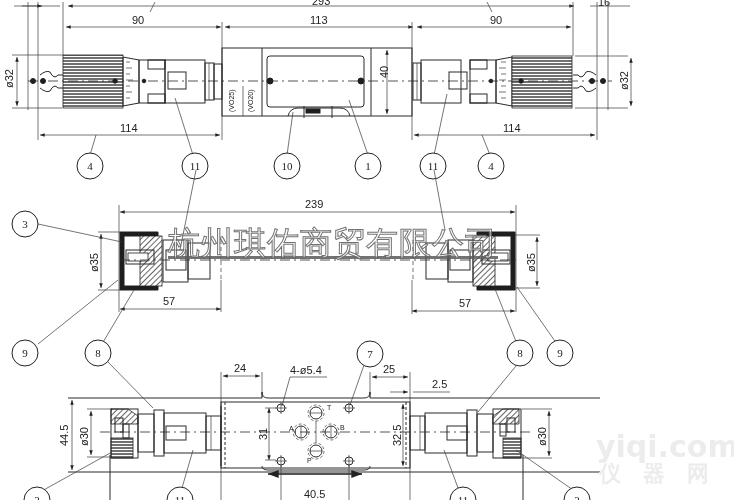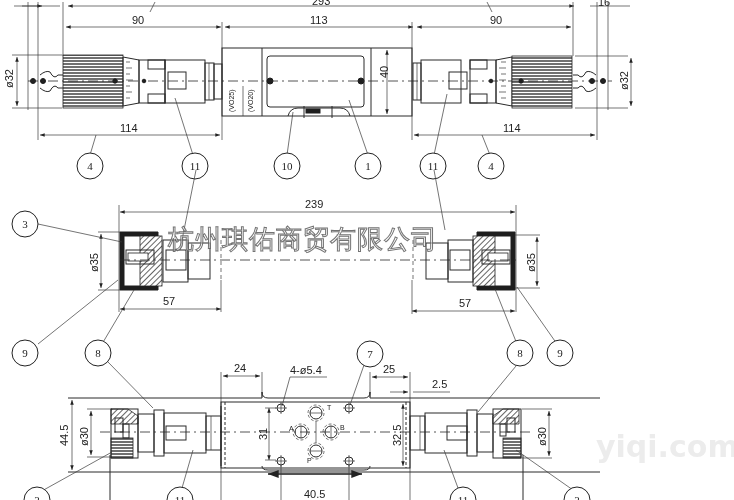--- a/index.html
+++ b/index.html
@@ -11,22 +11,22 @@
   .thick { stroke: #1a1a1a; stroke-width: 1.6; fill: none; }
   .center { stroke: #2a2a2a; stroke-width: 0.8; stroke-dasharray: 10 4 2 4; fill: none; }
   .fillk { fill: #1e1e1e; stroke: #1e1e1e; }
   .hatch { fill: url(#hatch); stroke: #222; stroke-width: 0.8; }
   .knurl { fill: url(#knurl); stroke: #222; stroke-width: 0.8; }
   .dimtxt { font-family: "Liberation Sans Narrow", "Liberation Sans", sans-serif; font-size: 11px; fill: #222; }
   .balloon circle { fill: #fff; stroke: #222; stroke-width: 1; }
   .balloon text { font-family: "Liberation Serif", serif; font-size: 11px; fill: #222; text-anchor: middle; }
   .smalltxt { font-family: "Liberation Sans", sans-serif; font-size: 7px; fill: #222; }
   .wm-cn { position: absolute; left: 168px; top: 222px; font-family: "DejaVu Sans", sans-serif;
-           font-size: 26px; letter-spacing: 1px; color: rgba(255,255,255,0.55);
-           -webkit-text-stroke: 1px rgba(90,90,90,0.85); white-space: nowrap; }
+           font-size: 32px; letter-spacing: 1px; color: rgba(255,255,255,0.55);
+           -webkit-text-stroke: 1px rgba(90,90,90,0.85); white-space: nowrap; text-decoration: underline; }
   .wm-site { position: absolute; left: 596px; top: 432px; width: 138px; text-align: center;
              font-family: "DejaVu Sans", sans-serif; font-weight: bold; color: #ececec; }
   .wm-site .t1 { font-size: 30px; line-height: 30px; }
   .wm-site .t2 { font-size: 22px; line-height: 24px; letter-spacing: 22px; }
 </style>
 </head>
 <body>
 
 <svg id="drawing" viewBox="0 0 734 500" xmlns="http://www.w3.org/2000/svg">
   <defs>
@@ -407,13 +407,14 @@
     <g class="balloon">
         <circle cx="577" cy="500" r="13"></circle>
         <text x="577" y="504">2</text>
       </g>
   </g>
 </svg>
 
 <div class="wm-cn">杭州琪佑商贸有限公司</div>
 <div class="wm-site">
   <div class="t1">yiqi.com</div>
+  <div class="t2">仪器网</div>
 </div>
 
 </body></html>

